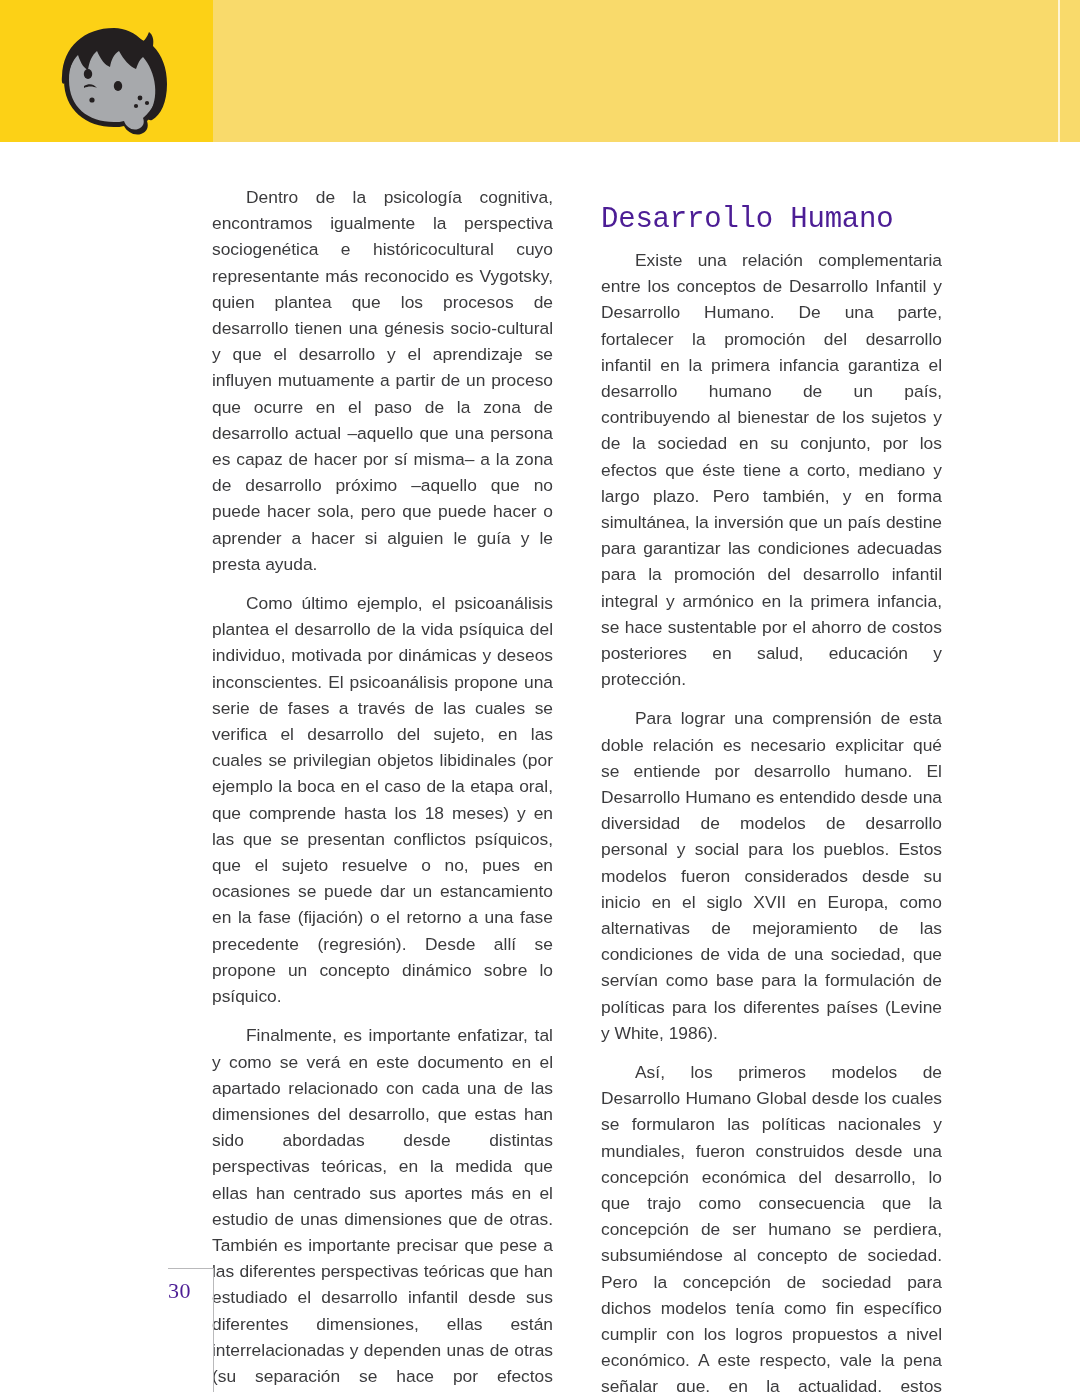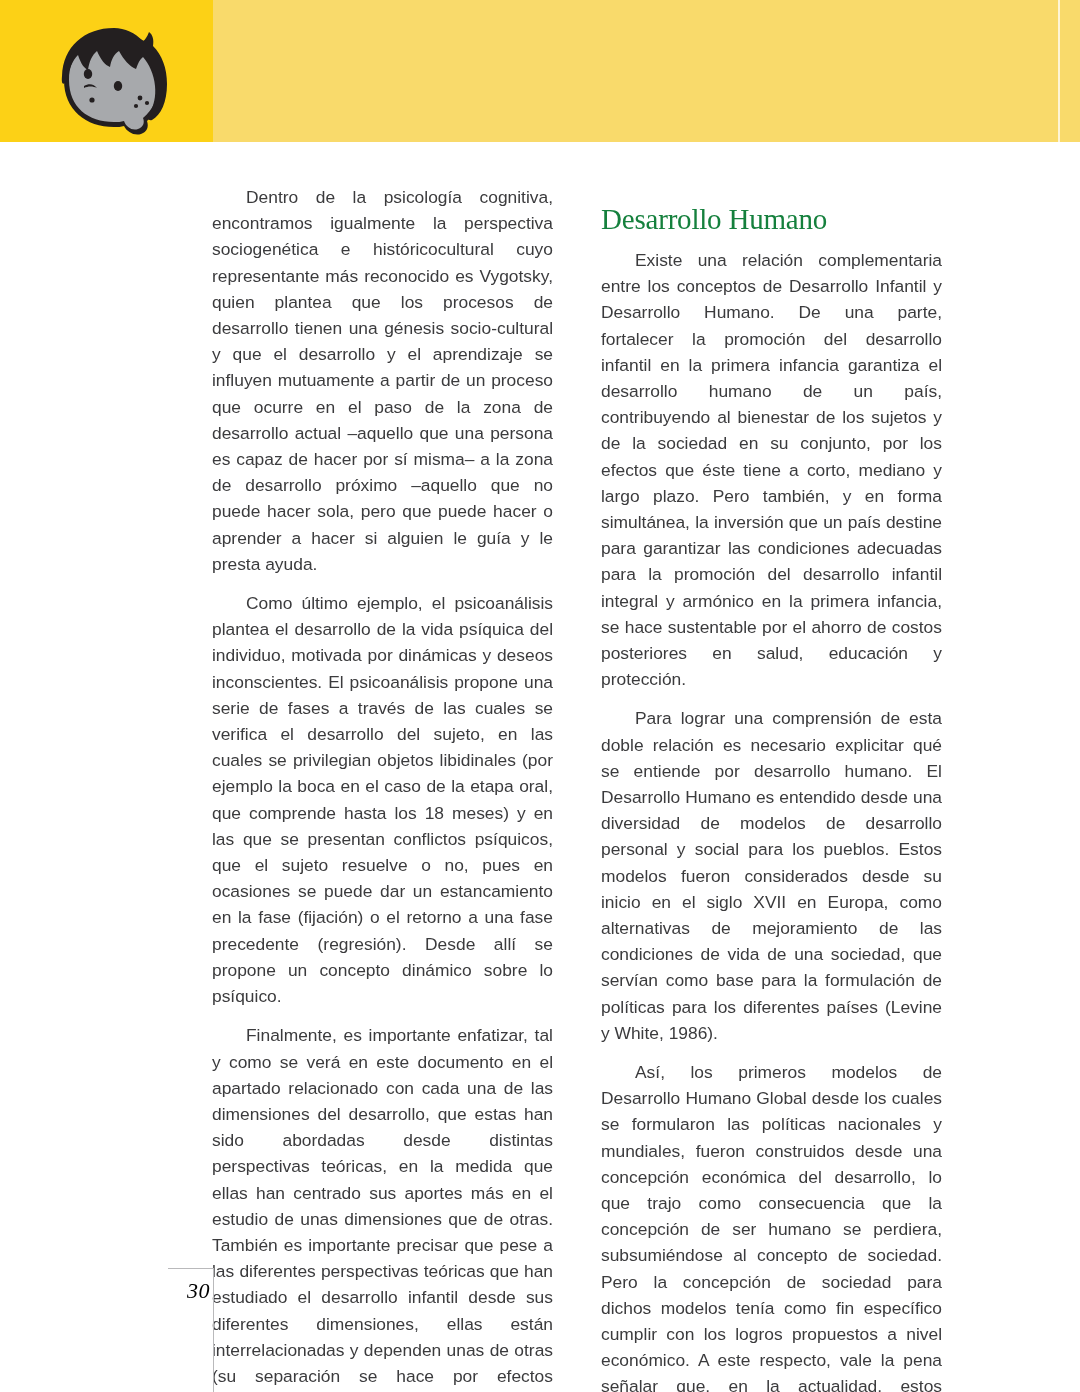--- a/index.html
+++ b/index.html
@@ -87,25 +87,25 @@
   }
   p.para.no-indent {
     text-indent: 0;
   }
   p.para:last-child {
     margin-bottom: 0;
   }
 
   h2.section-heading {
     margin: 20px 0 11px 0;
-    font-family: Liberation Serif, serif;
+    font-family: Liberation Mono, monospace;
     font-size: 29px;
     font-weight: normal;
     letter-spacing: -0.2px;
-    color: #15803d;
+    color: #4c1d95;
     line-height: 1.1;
   }
 
   
   .footer-rule-h {
     position: absolute;
     left: 168px;
     top: 1268px;
     width: 46px;
     height: 1px;
@@ -117,25 +117,24 @@
     top: 1268px;
     width: 1px;
     height: 124px;
     background: #b9b9bb;
   }
   .page-number {
     position: absolute;
     left: 168px;
     top: 1278px;
     width: 42px;
-    text-align: right;
+    text-align: left;
     font-family: "Liberation Serif", serif;
-    font-style: italic;
     font-size: 22px;
-    color: #000000;
+    color: #4c1d95;
     letter-spacing: 0.5px;
   }
 </style>
 </head>
 <body>
 
 <div class="header-band">
   <div class="header-band-dark"></div>
   <div class="header-rule"></div>
 </div>

